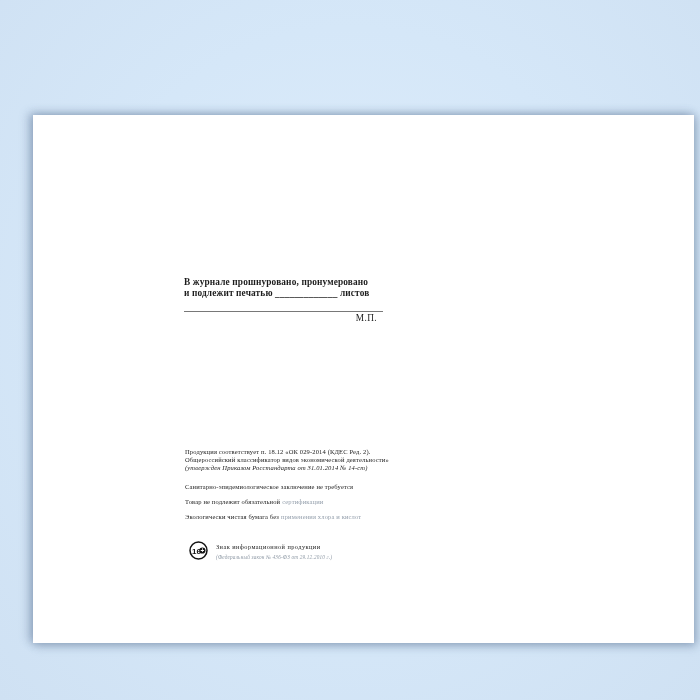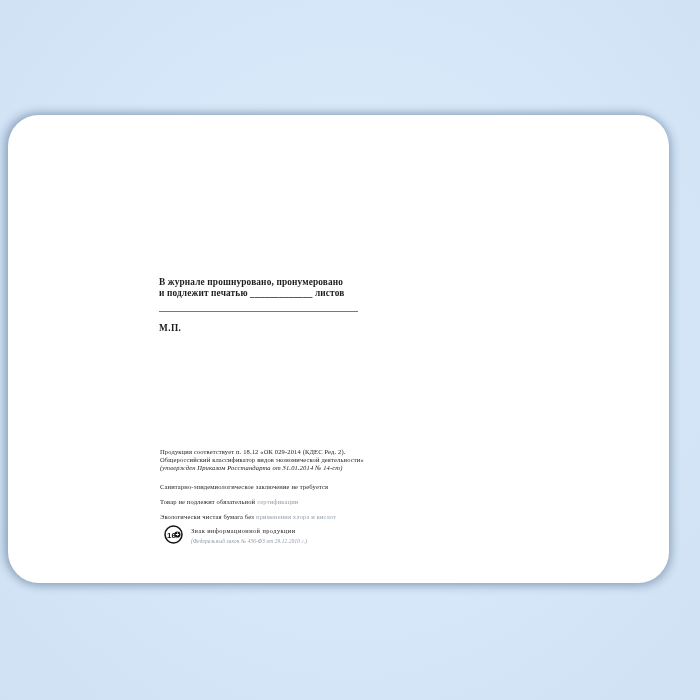--- a/index.html
+++ b/index.html
@@ -5,52 +5,51 @@
   html, body { margin: 0; padding: 0; }
   body {
     width: 700px; height: 700px;
     font-family: "Liberation Serif", serif;
   }
   .stage {
     position: relative; width: 700px; height: 700px; overflow: hidden;
     background: radial-gradient(ellipse at 50% 46%, #deedfb 0%, #d5e7f8 55%, #cfe1f3 100%);
   }
   .page {
-    position: absolute; left: 8px; top: 115px; width: 661px; height: 468px;
+    position: absolute; left: 33px; top: 115px; width: 661px; height: 528px;
     background: #ffffff;
     box-shadow: 0 0 8px 1px rgba(100,124,156,0.45), -5px -2px 9px rgba(100,124,156,0.30), 3px 4px 9px rgba(110,132,160,0.28);
-    border-radius: 31px;
   }
 
   
   .binding {
     position: absolute; left: 151px; top: 162px; width: 199px;
     font-size: 9.3px; font-weight: bold; line-height: 10.8px;
     color: #1d1d1d; letter-spacing: 0.15px; white-space: nowrap;
   }
   .binding .rule {
     height: 0; border-bottom: 1.6px solid #787878; margin-top: 12px; width: 100%;
   }
   .binding .stamp {
-    margin-top: 11px; text-align: left; padding-right: 6px;
-    font-weight: bold; letter-spacing: 0.4px;
+    margin-top: 1px; text-align: right; padding-right: 6px;
+    font-weight: normal; letter-spacing: 0.4px;
   }
 
   
   .info {
     position: absolute; left: 152px; top: 333px; width: 210px;
     font-size: 6.5px; line-height: 8px; color: #222222; letter-spacing: 0.15px;
     white-space: nowrap;
   }
   .info .it { font-style: italic; }
   .info .gap-lg { margin-top: 11px; }
   .info .gap-md { margin-top: 7px; }
   .faint { color: #939eab; margin-left: 2px; }
 
-  .age-row { display: flex; align-items: center; margin-top: 4px; margin-left: 4px; }
+  .age-row { display: flex; align-items: center; margin-top: 20px; margin-left: 4px; }
   .age-badge { flex: 0 0 auto; width: 19px; height: 19px; }
   .age-text { margin-left: 8px; padding-top: 2px; }
   .age-title { font-size: 6.3px; letter-spacing: 0.45px; color: #222222; }
   .age-law { font-size: 5.2px; font-style: italic; color: #8d98a4; letter-spacing: 0.2px; margin-top: 1.5px; }
 </style>
 </head>
 <body>
 
 <div class="stage">
   <div class="page">

